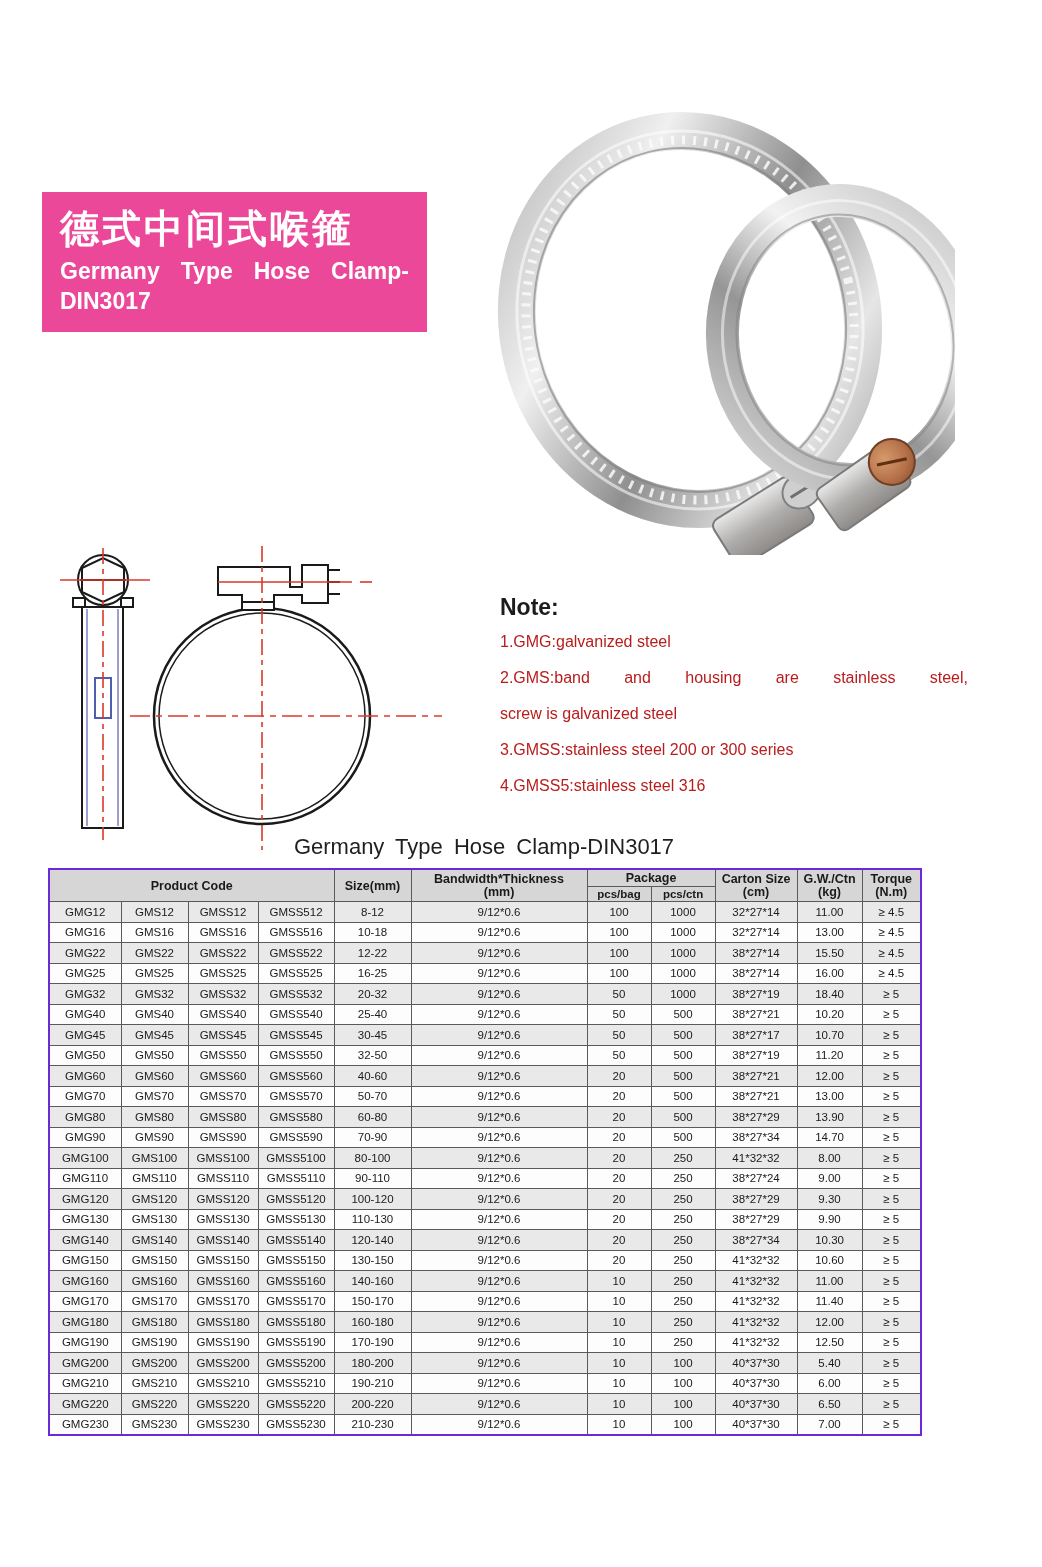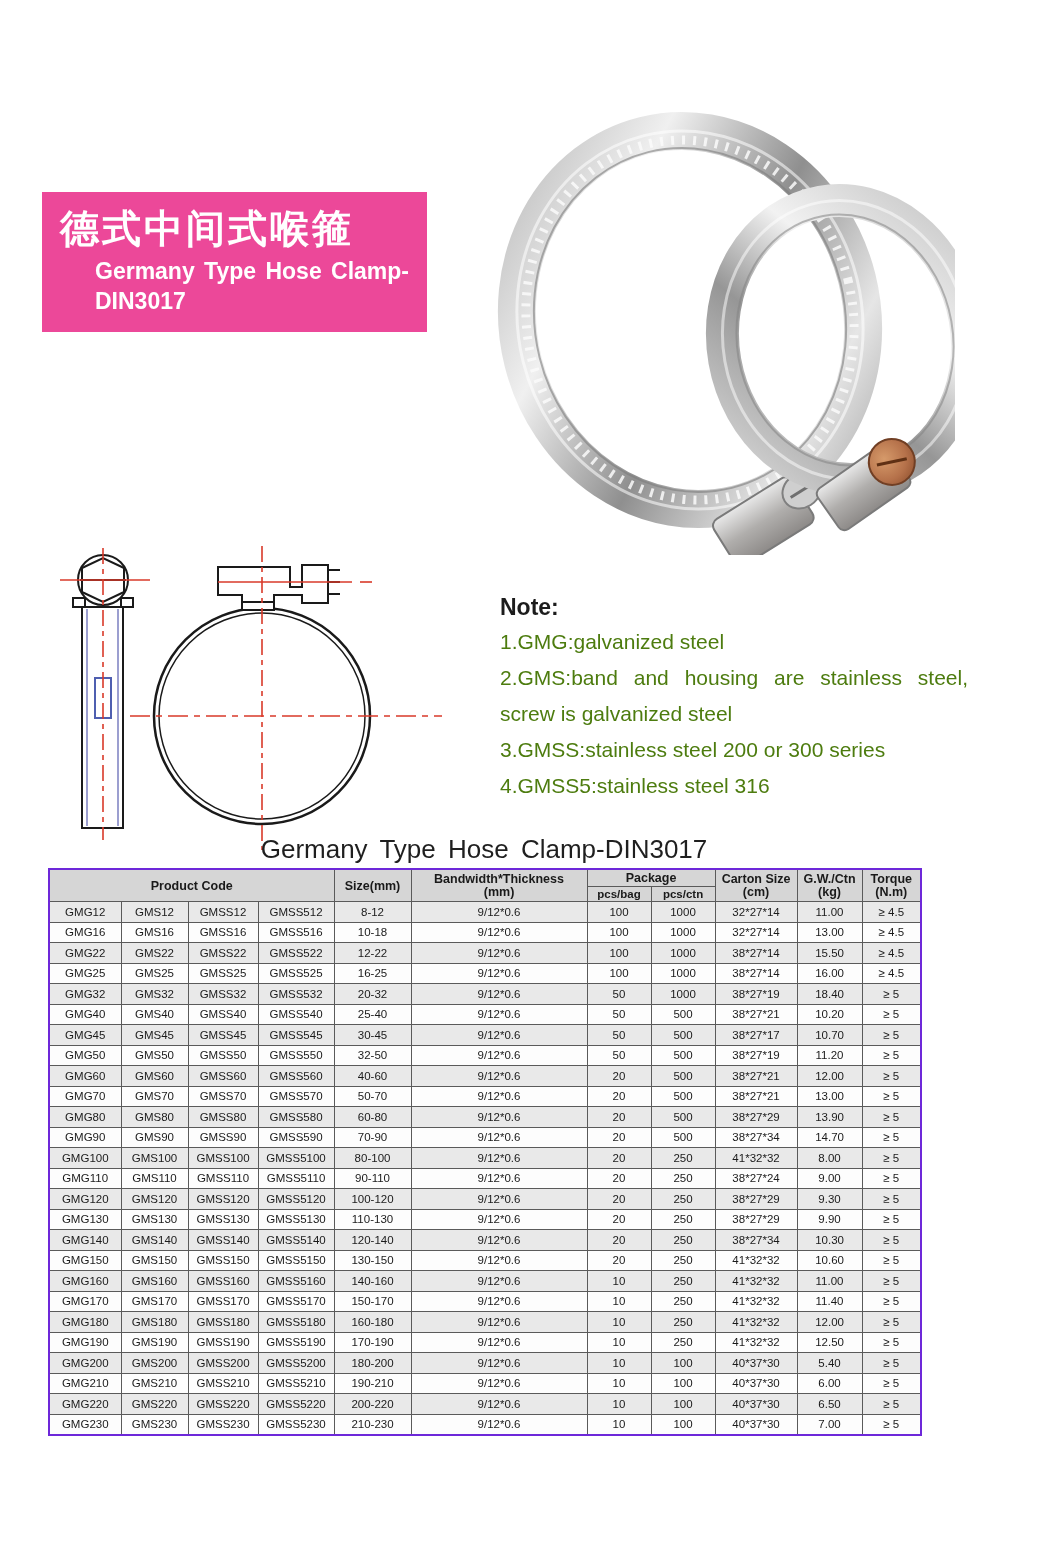--- a/index.html
+++ b/index.html
@@ -1,37 +1,37 @@
 <!DOCTYPE html>
 <html><head>
 <meta charset="utf-8">
 <style>
   html,body{margin:0;padding:0;background:#ffffff;}
   body{width:1042px;height:1567px;position:relative;font-family:"Liberation Sans",sans-serif;color:#222;}
 
   
   .banner{position:absolute;left:42px;top:192px;width:385px;height:140px;background:#ec4899;color:#fff;box-sizing:border-box;padding:14px 18px 10px 18px;}
   .banner-zh{font-size:39px;font-weight:bold;letter-spacing:3px;line-height:46px;}
-  .banner-en{font-size:23px;font-weight:bold;line-height:30px;margin-top:4px;margin-left:35px;}
+  .banner-en{font-size:23px;font-weight:bold;line-height:30px;margin-top:4px;}
   .banner-en .j{text-align:justify;text-align-last:justify;}
 
   
   .photo{position:absolute;left:495px;top:85px;width:460px;height:470px;}
 
   
   .drawing{position:absolute;left:42px;top:542px;width:420px;height:310px;}
 
   
   .note{position:absolute;left:500px;top:590px;width:468px;}
   .note-head{font-size:23px;font-weight:bold;line-height:34px;color:#1c1c1c;}
-  .note-line{font-size:21px;line-height:36px;color:#4d7c0f;}
+  .note-line{font-size:16px;line-height:36px;color:#b91c1c;}
   .note-line.j{text-align:justify;text-align-last:justify;}
 
   
-  .tbl-title{position:absolute;left:48px;top:834px;width:872px;text-align:center;font-size:26px;color:#1f1f1f;word-spacing:5px;}
+  .tbl-title{position:absolute;left:48px;top:834px;width:872px;text-align:center;font-size:22px;color:#1f1f1f;word-spacing:5px;}
   .tbl-wrap{position:absolute;left:48px;top:868px;}
   table{border-collapse:collapse;table-layout:fixed;width:872px;border:2px solid #6d28d9;}
   th,td{border:1px solid #5a5a5a;text-align:center;vertical-align:middle;overflow:hidden;white-space:nowrap;}
   thead th{background:#d6d6d6;font-weight:bold;font-size:12.5px;color:#1a1a1a;padding:1px 0;}
   thead .sub th{font-size:11.5px;margin-top:8px;}
   thead .h2l{line-height:13px;}
   tbody td{height:19.5px;font-size:11.5px;color:#1a1a1a;padding:0;}
   tbody tr:nth-child(odd){background:#e9e9e9;}
   tbody tr:nth-child(even){background:#fdfdfd;}
 </style>

